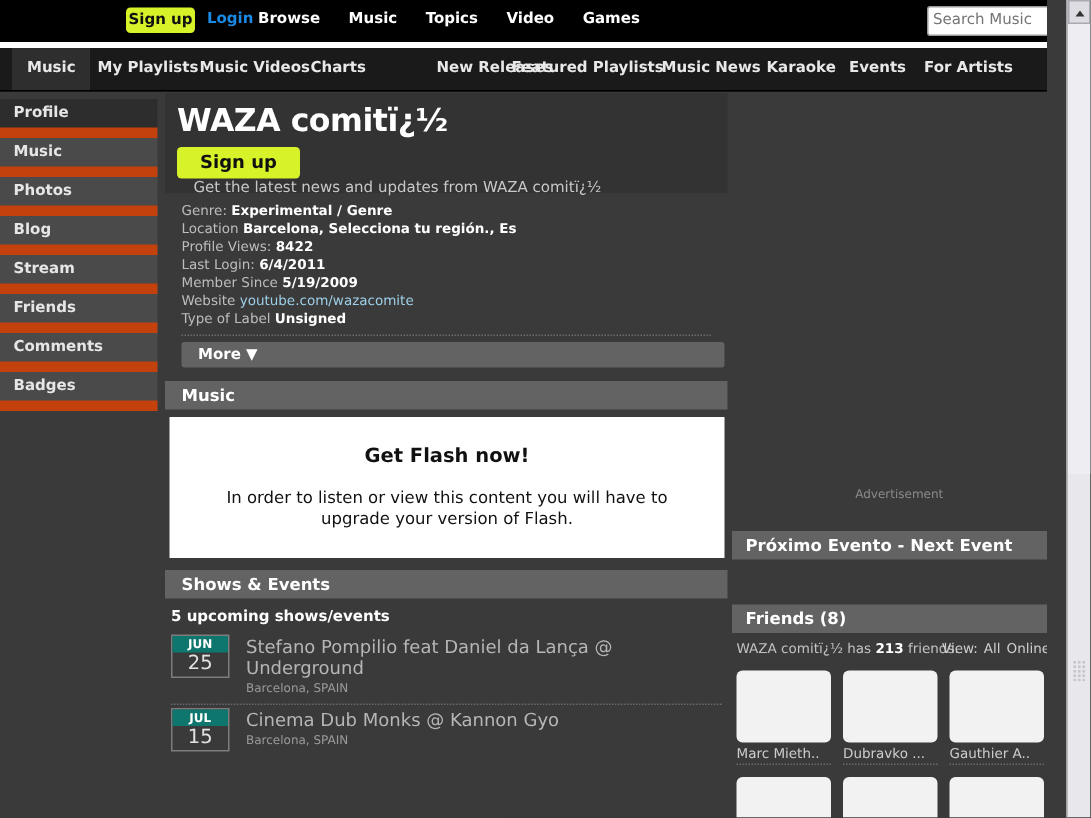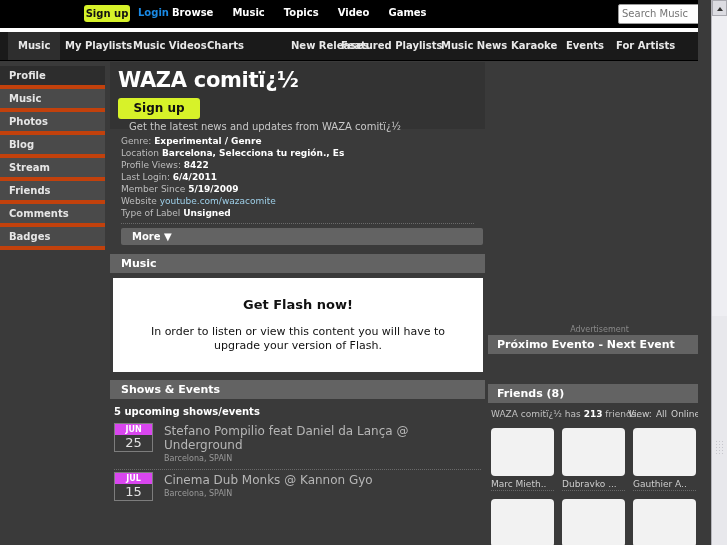--- a/index.html
+++ b/index.html
@@ -30,21 +30,21 @@
 
   
   .subnav{position:absolute;left:0;top:32px;width:711px;height:28px;background:#1a1a1a;
     border-bottom:1px solid #000;}
   .subnav .item{position:absolute;top:0;height:28px;line-height:28px;font-size:10px;
     font-weight:bold;color:#e8e8e8;cursor:pointer;white-space:nowrap;}
   .subnav .item.active{background:#2e2e2e;padding:0 10px;}
 
   
   .lsidebar{position:absolute;left:0;top:66px;width:105px;}
-  .lsidebar .li{height:19px;line-height:19px;background:#4a4a4a;border-bottom:4px solid #c2410c;
+  .lsidebar .li{height:19px;line-height:19px;background:#4a4a4a;border-bottom:7px solid #c2410c;
     padding-left:9px;font-size:10px;font-weight:bold;color:#e6e6e6;cursor:pointer;}
   .lsidebar .li.active{background:#2d2d2d;}
 
   
   .main{position:absolute;left:110px;top:62px;width:375px;}
   .profile-head{background:#333;padding:6px 8px 9px 8px;}
   .pname{font-size:21px;font-weight:bold;color:#fff;letter-spacing:-0.3px;}
   .prow{margin-top:6px;height:22px;}
   .signup-main{display:inline-block;width:82px;height:21px;background:#d7f229;border-radius:3px;
     color:#111;font-size:12px;font-weight:bold;text-align:center;line-height:21px;cursor:pointer;
@@ -62,31 +62,31 @@
     font-size:10px;font-weight:bold;color:#fff;border-radius:2px;cursor:pointer;}
 
   .flashbox{background:#fff;color:#111;margin:5px 2px 0 3px;height:94px;text-align:center;
     padding-top:19px;box-sizing:border-box;}
   .flashbox h3{margin:0;font-size:13px;font-weight:bold;}
   .flashbox p{margin:13px 22px 0 22px;font-size:11px;line-height:14px;}
 
   .shows-count{font-size:10px;font-weight:bold;color:#fff;padding:7px 0 4px 4px;}
   .event{display:flex;align-items:flex-start;padding:2px 0 4px 4px;}
   .datebox{width:37px;border:1px solid #7d7d7d;background:#3a3a3a;text-align:center;flex:none;}
-  .datebox .m{background:#d946ef;color:#fff;font-size:8px;font-weight:bold;line-height:11px;}
+  .datebox .m{background:#0f766e;color:#fff;font-size:8px;font-weight:bold;line-height:11px;}
   .datebox .d{color:#e2e2e2;font-size:13px;line-height:16px;}
   .evtext{margin-left:11px;padding-top:1px;}
   .evtitle{font-size:12px;color:#b6b6b6;cursor:pointer;}
   .evloc{font-size:8px;color:#9a9a9a;margin-top:2px;}
   .evdash{border-top:1px dotted #6a6a6a;margin:2px 4px 0 4px;}
 
   
   .rcol{position:absolute;left:488px;top:62px;width:223px;}
   .adlabel{text-align:center;font-size:8px;color:#8a8a8a;margin-top:263px;}
-  .rbar{background:#636363;height:19px;line-height:19px;padding-left:9px;margin-top:1px;
+  .rbar{background:#636363;height:19px;line-height:19px;padding-left:9px;margin-top:20px;
     font-size:11px;font-weight:bold;color:#fff;}
   .rbar.friends{margin-top:30px;}
   .frline{font-size:9px;color:#c2c2c2;padding:6px 0 0 3px;position:relative;height:14px;}
   .frline b{color:#fff;}
   .frviews{position:absolute;left:140px;top:6px;white-space:nowrap;font-size:9px;color:#cfcfcf;}
   .frviews span{margin-right:4px;cursor:pointer;}
   .fgrid{display:flex;padding-left:3px;margin-top:5px;}
   .fcell{width:63px;margin-right:8px;}
   .fthumb{width:63px;height:48px;background:#f2f2f2;border-radius:4px;}
   .fname{font-size:9px;color:#cdcdcd;margin-top:3px;border-bottom:1px dotted #6a6a6a;

